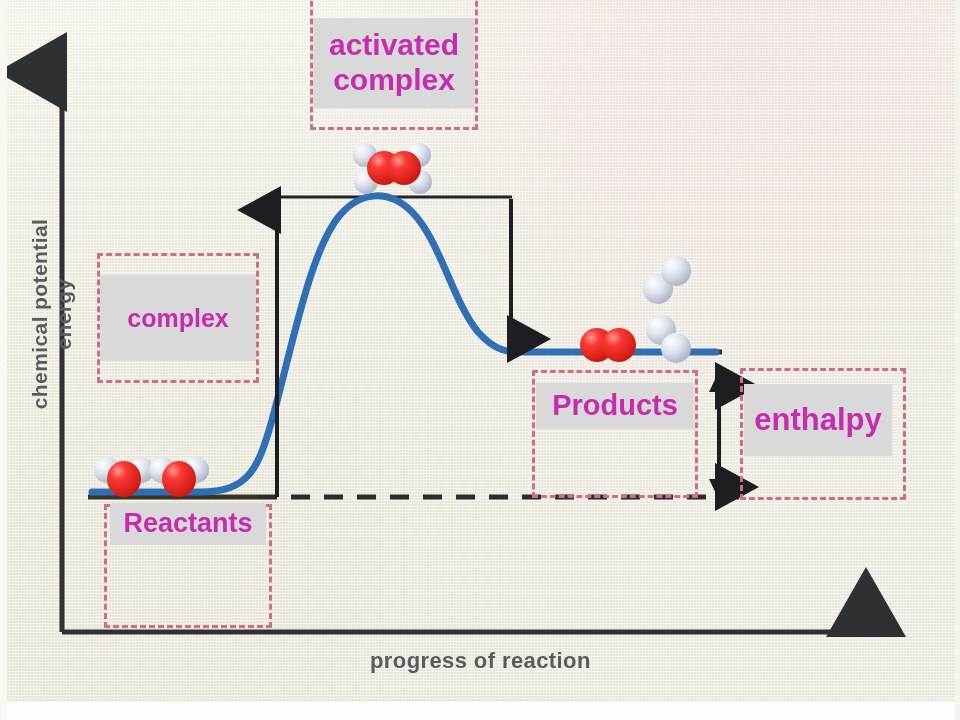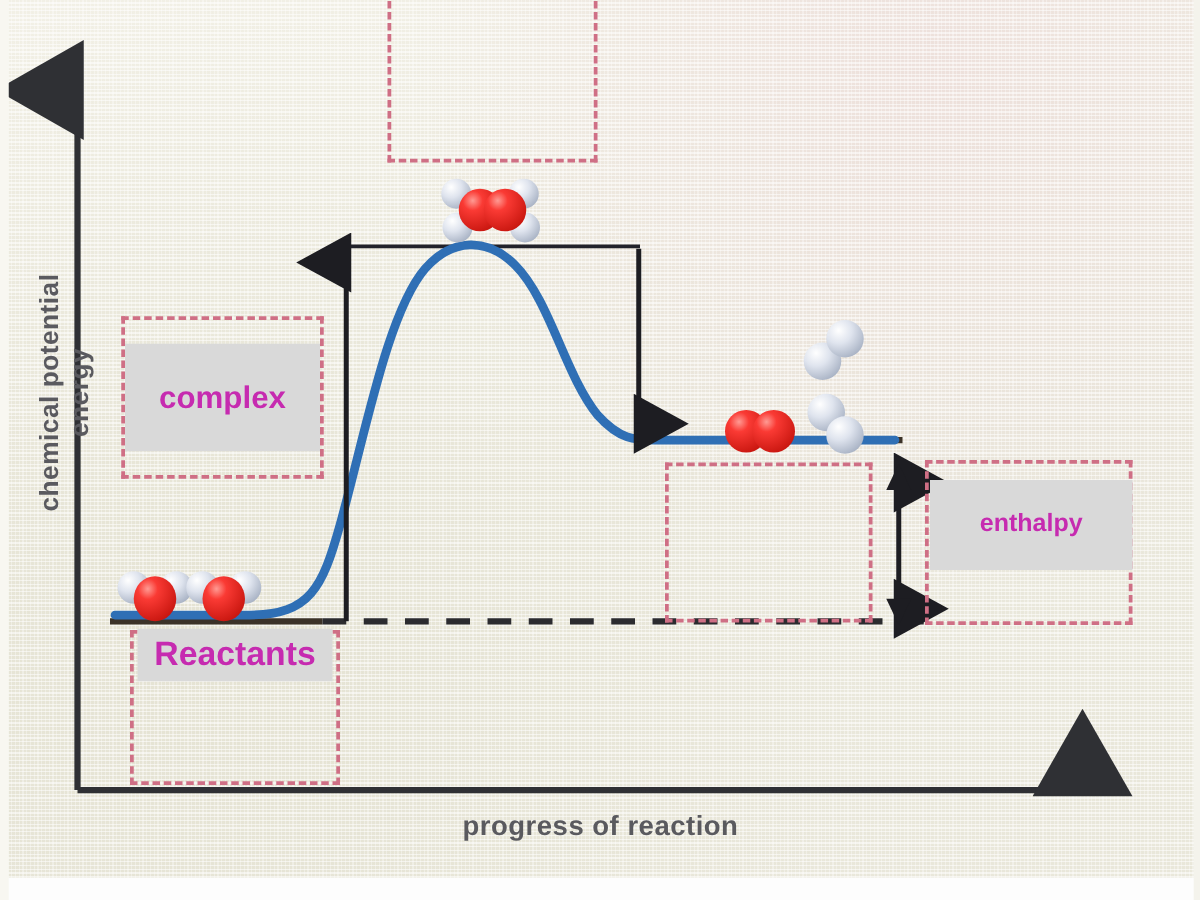--- a/index.html
+++ b/index.html
@@ -163,32 +163,37 @@
       <circle cx="661" cy="330" r="15" fill="url(#gWhite)"></circle>
       <circle cx="676" cy="348" r="15" fill="url(#gWhite)"></circle>
     </g>
     <g>
       <circle cx="658" cy="289" r="15" fill="url(#gWhite)"></circle>
       <circle cx="676" cy="271" r="15" fill="url(#gWhite)"></circle>
     </g>
   </svg>
 
   <div class="dashbox" style="left:310px;top:-8px;width:168px;height:138px;"></div>
+  <div class="labeltext" style="left:313px;top:18px;width:162px;height:90px;font-size:30px;flex-direction:column;">
+    <span>activated</span>
+    <span>complex</span>
+  </div>
 
   <div class="dashbox" style="left:97px;top:253px;width:162px;height:130px;"></div>
   <div class="labeltext" style="left:100px;top:275px;width:156px;height:86px;font-size:25px;flex-direction:column;">
     <span>complex</span>
   </div>
 
   <div class="dashbox" style="left:104px;top:504px;width:168px;height:124px;"></div>
   <div class="labeltext" style="left:110px;top:503px;width:156px;height:42px;font-size:27px;">Reactants</div>
 
   <div class="dashbox" style="left:532px;top:370px;width:166px;height:128px;"></div>
+  <div class="labeltext" style="left:536px;top:383px;width:158px;height:46px;font-size:29px;">Products</div>
 
   <div class="dashbox" style="left:740px;top:368px;width:166px;height:132px;"></div>
-  <div class="labeltext" style="left:744px;top:384px;width:162px;height:72px;font-size:20px;flex-direction:row;">
+  <div class="labeltext" style="left:744px;top:384px;width:148px;height:72px;font-size:31px;flex-direction:row;">
     <span>enthalpy</span>
   </div>
 
   <div class="axis-title" id="ylabel">chemical potential energy</div>
   <div class="axis-title" id="xlabel">progress of reaction</div>
 
 </div>
 
 </body></html>

